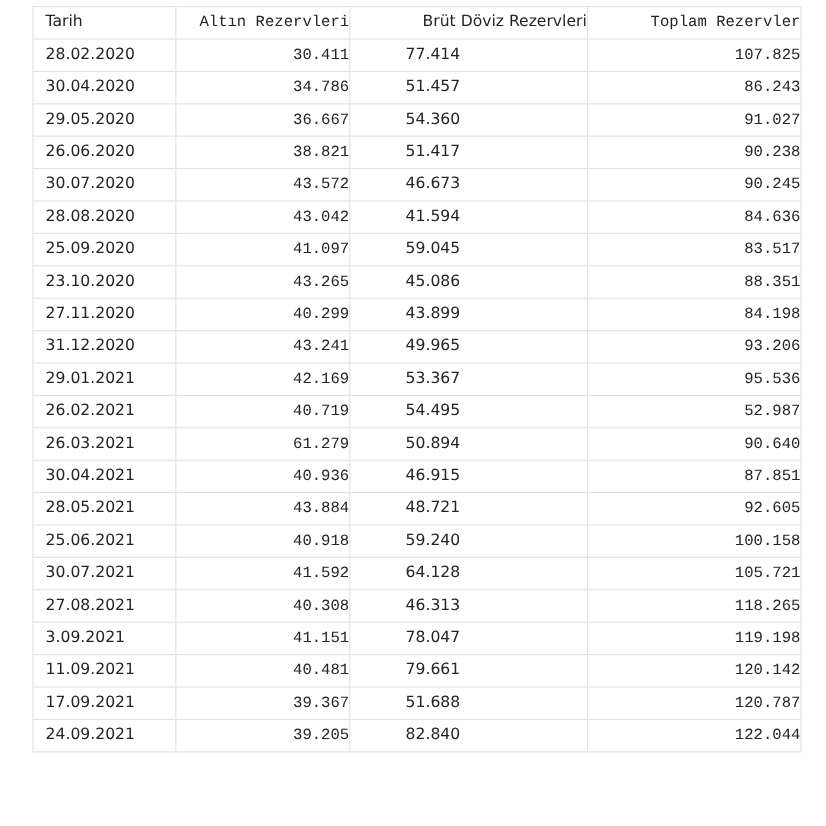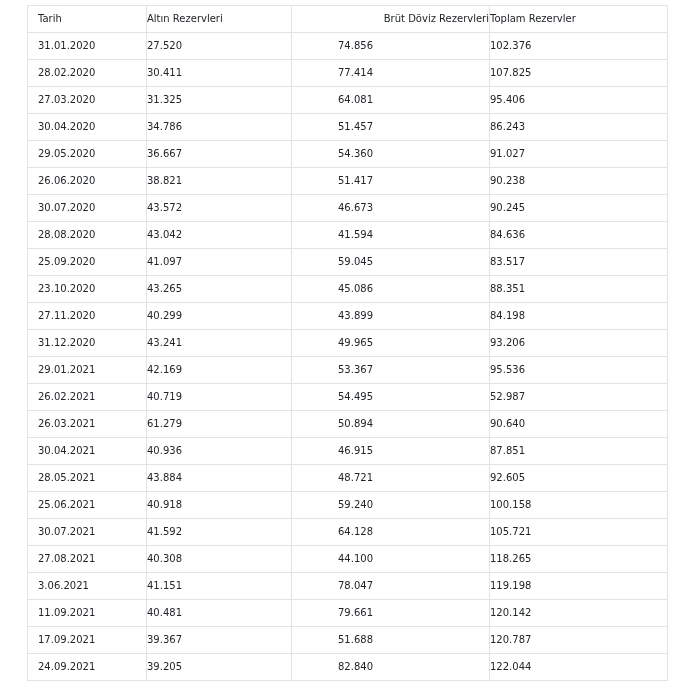--- a/index.html
+++ b/index.html
@@ -18,40 +18,40 @@
     .table-wrap {
       position: absolute;
       left: 27px;
       top: 5px;
       width: 640px;
     }
     table {
       border-collapse: collapse;
       width: 640px;
       table-layout: fixed;
-      font-size: 10px;
+      font-size: 13px;
     }
     th, td {
       border: 1px solid #e3e3e3;
       height: 26px;
       padding: 0;
       line-height: 26px;
       font-weight: normal;
       white-space: nowrap;
       overflow: hidden;
     }
     th {
       color: #212529;
     }
     col.c1 { width: 119px; }
     col.c2 { width: 145px; }
     col.c3 { width: 198px; }
     col.c4 { width: 178px; }
     .left { text-align: left; padding-left: 10px; }
-    .center { text-align: left; }
+    .center { text-align: right; font-family: Liberation Mono, monospace; }
     .c3cell { text-align: left; padding-left: 46px; }
     .c3head { text-align: right; }
   </style>
 </head>
 <body>
 
 <div class="table-wrap">
   <table>
     <colgroup>
       <col class="c1">
@@ -62,38 +62,26 @@
     <thead>
       <tr>
         <th class="left">Tarih</th>
         <th class="center">Altın Rezervleri</th>
         <th class="c3head">Brüt Döviz Rezervleri</th>
         <th class="center">Toplam Rezervler</th>
       </tr>
     </thead>
     <tbody id="tbody">
         <tr>
-          <td class="left">31.01.2020</td>
-          <td class="center">27.520</td>
-          <td class="c3cell">74.856</td>
-          <td class="center">102.376</td>
-        </tr>
-        <tr>
           <td class="left">28.02.2020</td>
           <td class="center">30.411</td>
           <td class="c3cell">77.414</td>
           <td class="center">107.825</td>
         </tr>
         <tr>
-          <td class="left">27.03.2020</td>
-          <td class="center">31.325</td>
-          <td class="c3cell">64.081</td>
-          <td class="center">95.406</td>
-        </tr>
-        <tr>
           <td class="left">30.04.2020</td>
           <td class="center">34.786</td>
           <td class="c3cell">51.457</td>
           <td class="center">86.243</td>
         </tr>
         <tr>
           <td class="left">29.05.2020</td>
           <td class="center">36.667</td>
           <td class="c3cell">54.360</td>
           <td class="center">91.027</td>
@@ -178,25 +166,25 @@
         </tr>
         <tr>
           <td class="left">30.07.2021</td>
           <td class="center">41.592</td>
           <td class="c3cell">64.128</td>
           <td class="center">105.721</td>
         </tr>
         <tr>
           <td class="left">27.08.2021</td>
           <td class="center">40.308</td>
-          <td class="c3cell">44.100</td>
+          <td class="c3cell">46.313</td>
           <td class="center">118.265</td>
         </tr>
         <tr>
-          <td class="left">3.06.2021</td>
+          <td class="left">3.09.2021</td>
           <td class="center">41.151</td>
           <td class="c3cell">78.047</td>
           <td class="center">119.198</td>
         </tr>
         <tr>
           <td class="left">11.09.2021</td>
           <td class="center">40.481</td>
           <td class="c3cell">79.661</td>
           <td class="center">120.142</td>
         </tr>

